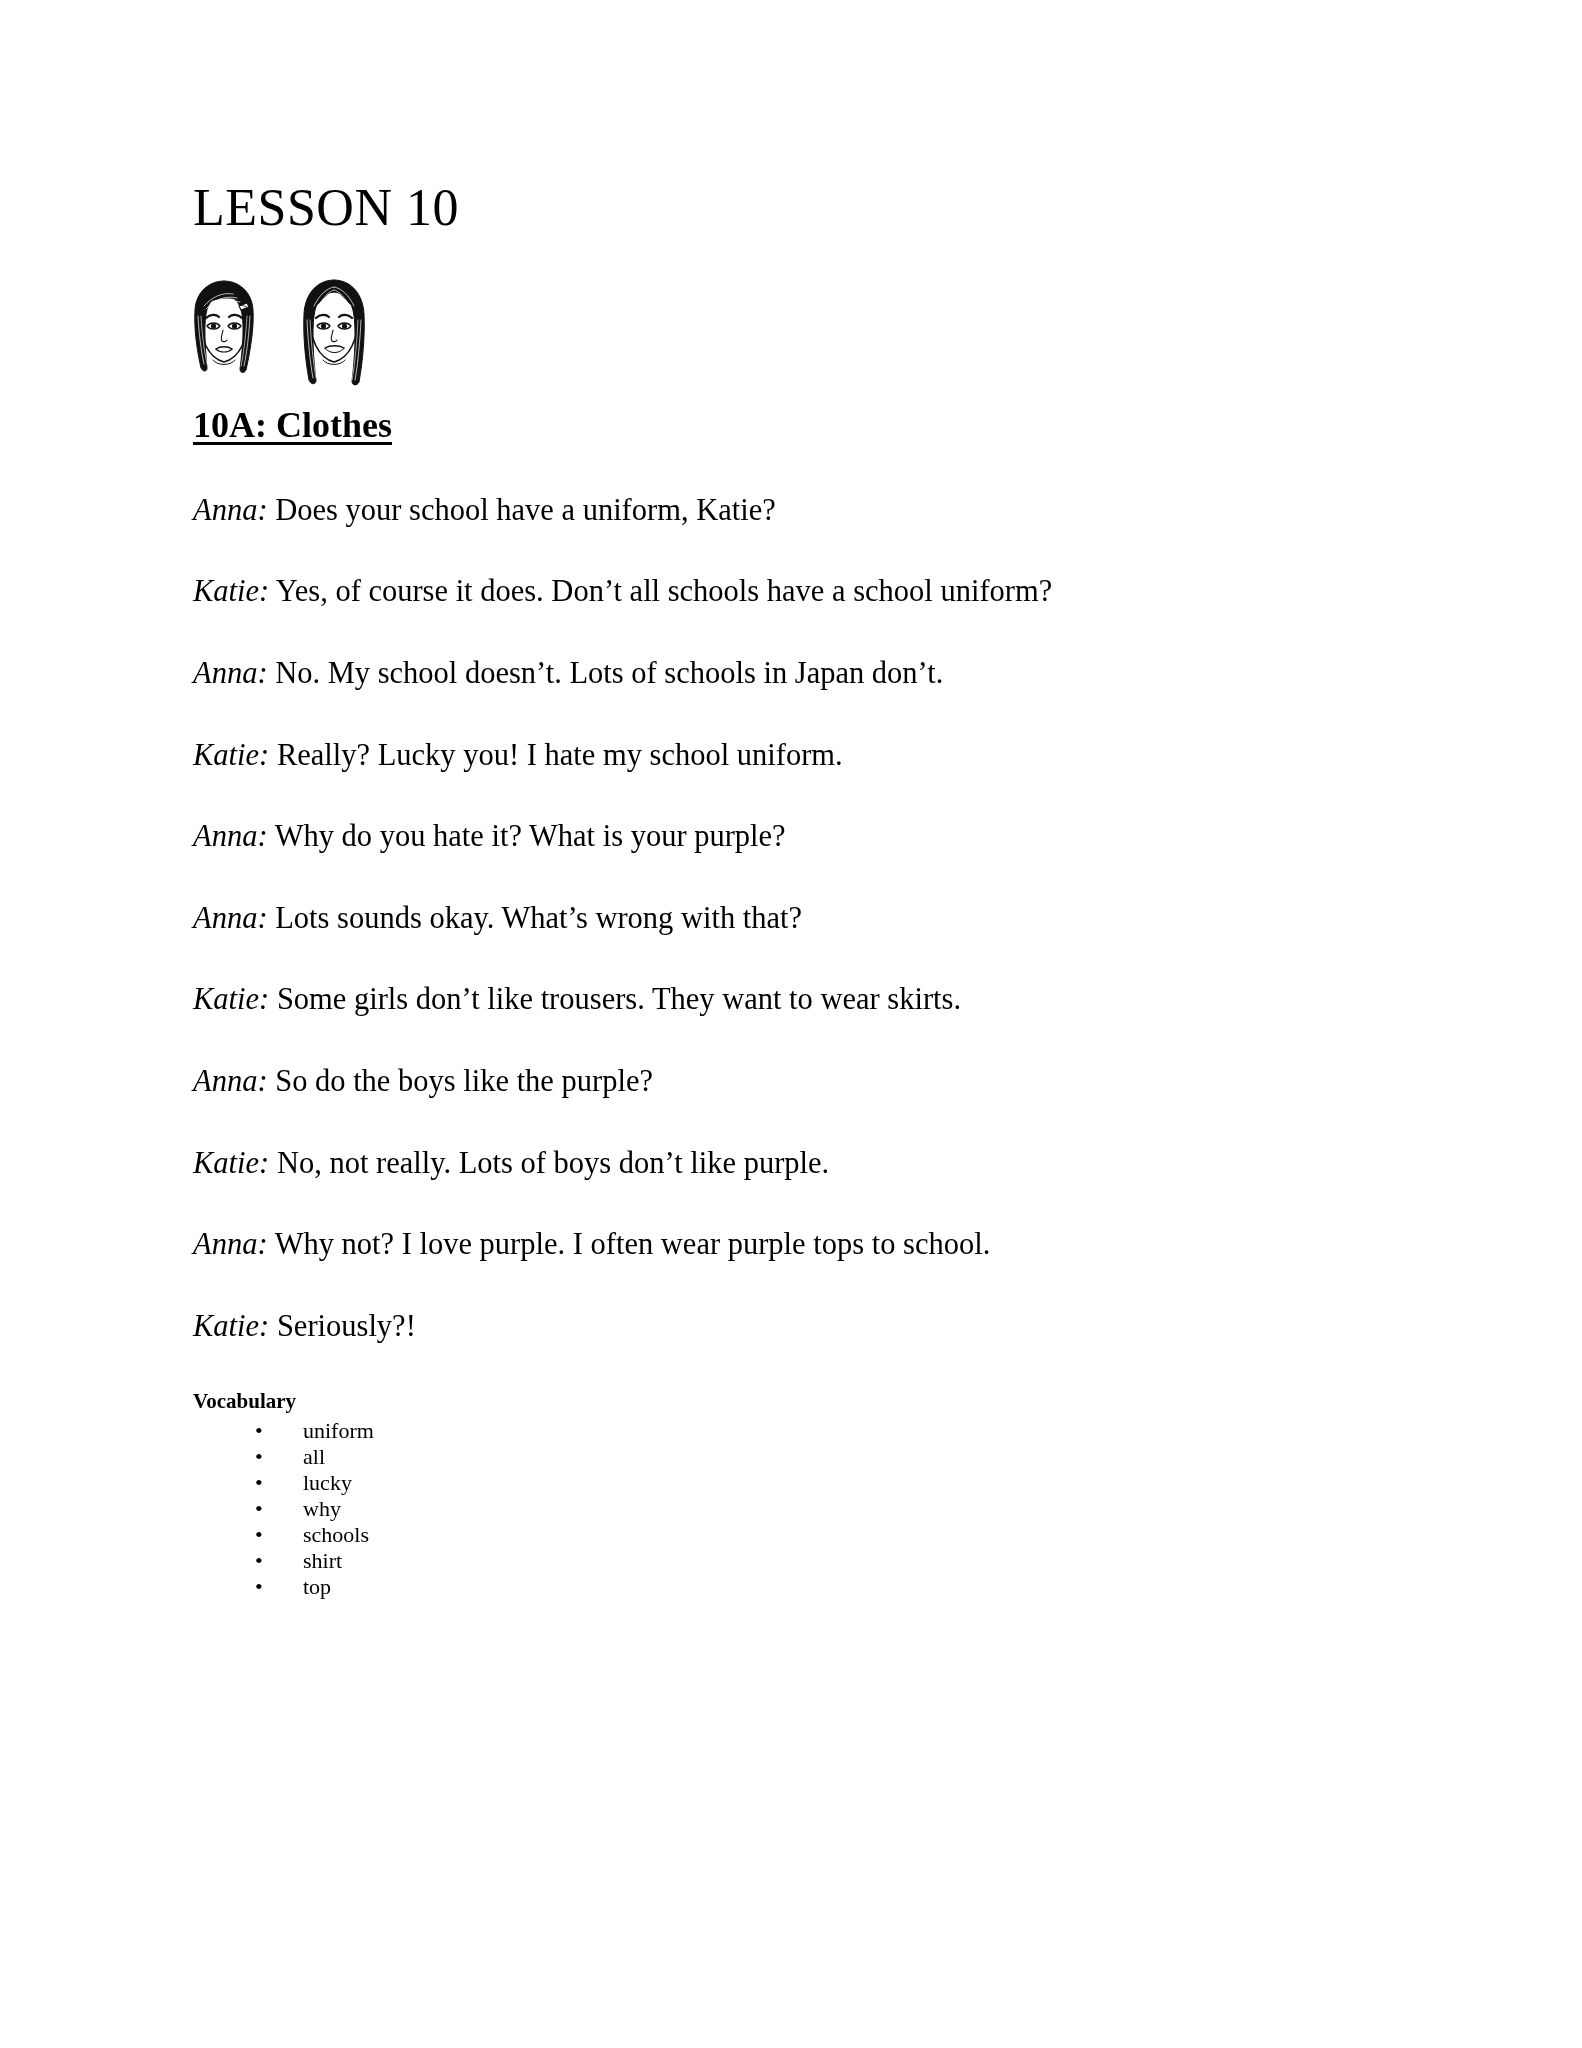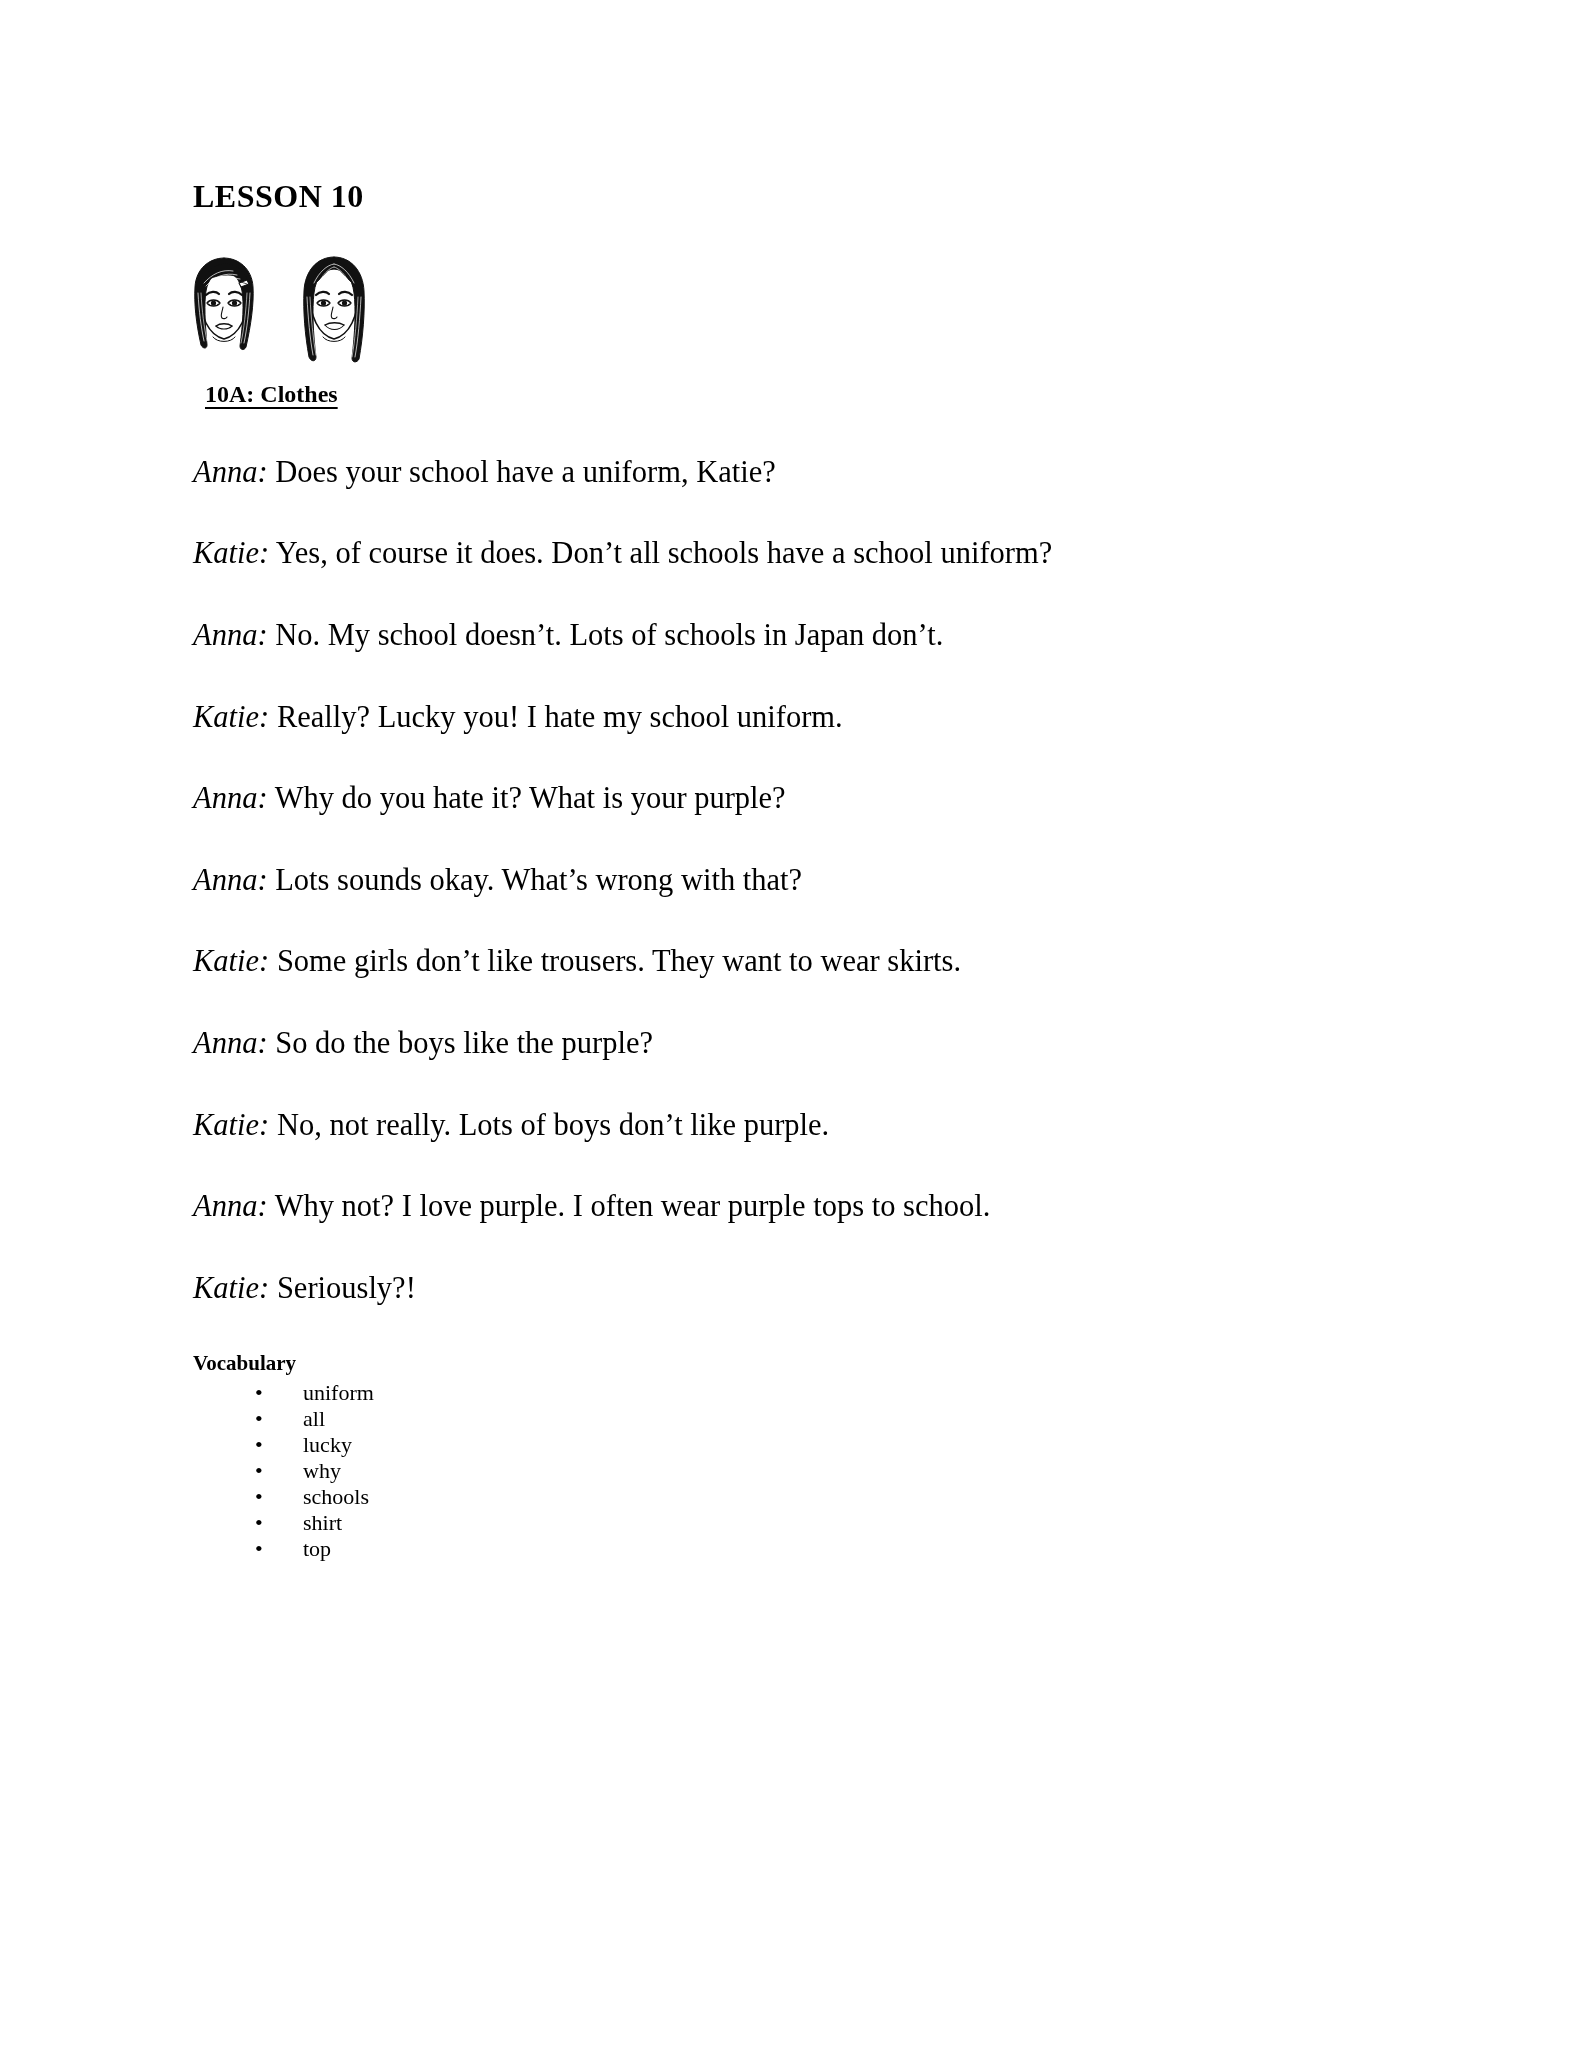--- a/index.html
+++ b/index.html
@@ -28,44 +28,44 @@
 
   .content {
     position: absolute;
     left: 193px;
     top: 178px;
     width: 1200px;
   }
 
   
   .lesson-title {
-    font-size: 32px;
+    font-size: 52px;
     line-height: 1.15;
     letter-spacing: 0.5px;
-    font-weight: 700;
+    font-weight: 400;
     margin: 0 0 38px 0;
     white-space: nowrap;
   }
 
   
   .faces {
     display: block;
     margin: 0 0 18px 0;
     width: 250px;
     height: 110px;
   }
   .faces svg { display: block; }
 
   
   .section-heading {
-    font-size: 24px;
+    font-size: 36px;
     font-weight: bold;
     text-decoration: underline;
     text-underline-offset: 5px;
-    margin: 0 0 46px 12px;
+    margin: 0 0 46px 0;
     display: inline-block;
     white-space: nowrap;
   }
 
   
   .dialogue {
     margin: 0;
     padding: 0;
     list-style: none;
   }

